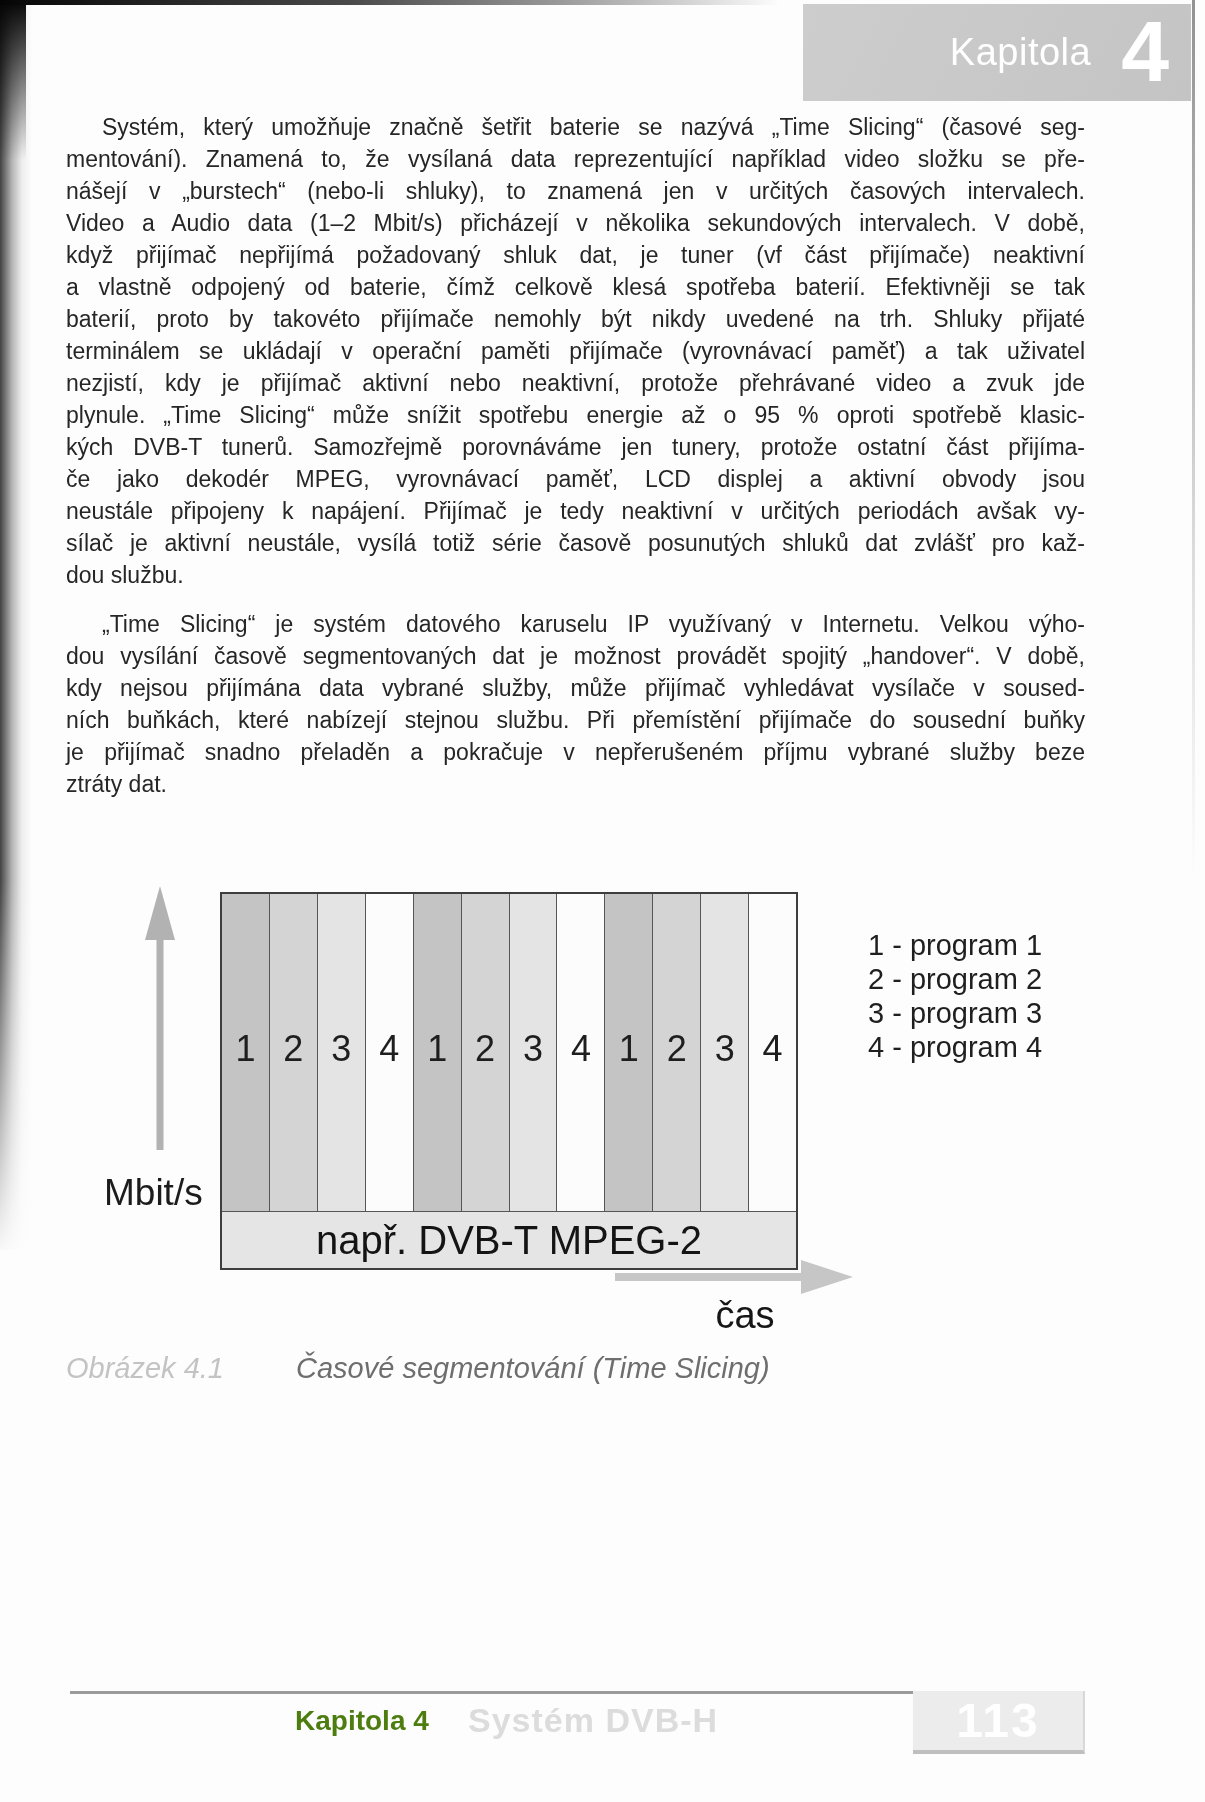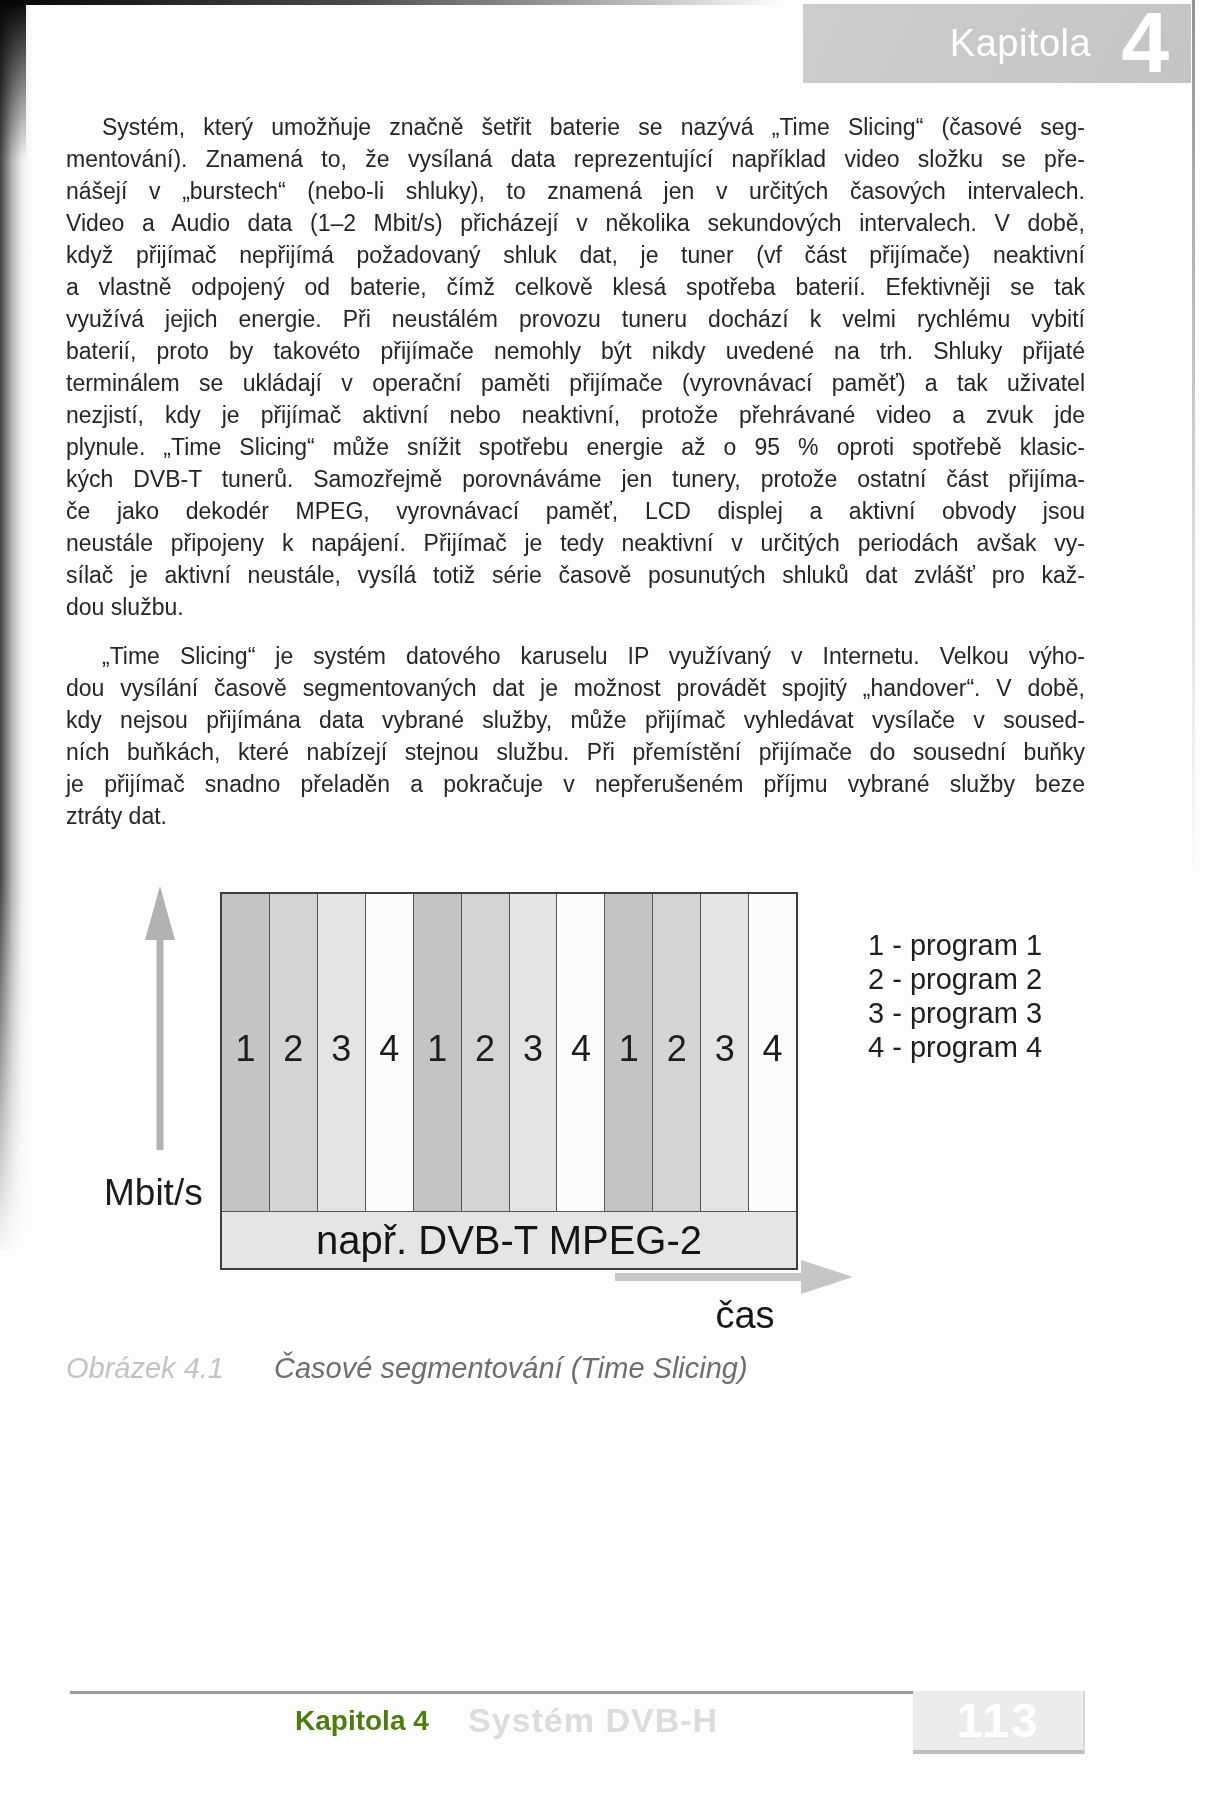--- a/index.html
+++ b/index.html
@@ -12,21 +12,21 @@
     background:linear-gradient(to right,rgba(25,25,25,.82),rgba(95,95,95,.45) 38%,rgba(165,165,165,.18) 68%,rgba(255,255,255,0));}
   .scan-left-fade{position:absolute;left:0;top:880px;width:32px;height:380px;
     background:linear-gradient(to bottom,rgba(253,253,253,0),#fdfdfd);}
   .scan-corner{position:absolute;left:0;top:0;width:26px;height:160px;
     background:linear-gradient(to bottom,#050505,rgba(5,5,5,0));}
   .scan-top{position:absolute;left:0;top:0;width:780px;height:5px;
     background:linear-gradient(to right,#050505,#4a4a4a 45%,#9a9a9a 72%,rgba(255,255,255,0));}
   .scan-right{position:absolute;left:1192px;top:0;width:3px;height:880px;
     background:linear-gradient(to bottom,rgba(110,110,110,.75),rgba(150,150,150,.35) 60%,rgba(255,255,255,0));}
   
-  .chapter-box{position:absolute;left:803px;top:4px;width:388px;height:79px;
+  .chapter-box{position:absolute;left:803px;top:4px;width:388px;height:97px;
     background:linear-gradient(115deg,#cdcdcd,#c4c4c4);
     display:flex;align-items:center;justify-content:flex-end;padding-right:22px;box-sizing:border-box;gap:30px;padding-left:20px;}
   .chapter-word{color:#ffffff;font-size:38px;letter-spacing:.5px;}
   .chapter-num{color:#ffffff;font-size:86px;font-weight:bold;line-height:1;transform:translateY(-2px);}
   
   .body-text{position:absolute;left:66px;top:111px;width:1019px;}
   .body-line{font-size:23px;line-height:32px;color:#262626;
     text-align:justify;text-align-last:justify;}
   .para .body-line:first-child{text-indent:36px;}
   .para .body-line:last-child{text-align-last:left;}
@@ -41,21 +41,21 @@
   .stripe:first-child{border-left:none;}
   .slot-num{font-size:36px;color:#1e1e1e;transform:translateY(-4px);}
   .band{height:56px;border-top:1px solid #565656;background:#e5e5e5;
     display:flex;align-items:center;justify-content:center;font-size:40px;color:#141414;}
   .legend{position:absolute;left:868px;top:928px;}
   .legend-line{font-size:29px;line-height:34px;color:#1f1f1f;}
   .time-arrow{position:absolute;left:615px;top:1258px;}
   .cas{position:absolute;left:695px;top:1294px;width:100px;text-align:center;font-size:38px;color:#161616;}
   .caption{position:absolute;left:66px;top:1352px;font-size:29px;font-style:italic;}
   .cap-label{color:#c3c3c3;}
-  .cap-text{color:#6e6e6e;margin-left:42px;}
+  .cap-text{color:#6e6e6e;margin-left:64px;}
   
   .footer-rule{position:absolute;left:70px;top:1691px;width:845px;height:3px;background:#9b9b9b;}
   .footer-chapter{position:absolute;left:295px;top:1705px;font-size:28px;font-weight:bold;color:#4d7c0f;}
   .footer-title{position:absolute;left:468px;top:1701px;font-size:34px;font-weight:bold;color:#dcdcdc;letter-spacing:1px;}
   .page-num-box{position:absolute;left:913px;top:1691px;width:170px;height:59px;
     background:#ececec;border-bottom:4px solid #bfbfbf;border-right:2px solid #d8d8d8;
     display:flex;align-items:center;justify-content:center;}
   .page-num{font-size:48px;font-weight:bold;color:#ffffff;letter-spacing:2px;}
 </style>
 </head>
@@ -75,21 +75,20 @@
   </div>
 
   <div class="body-text">
     <div class="para">
         <div class="body-line">Systém, který umožňuje značně šetřit baterie se nazývá „Time Slicing“ (časové seg-</div>
         <div class="body-line">mentování). Znamená to, že vysílaná data reprezentující například video složku se pře-</div>
         <div class="body-line">nášejí v „burstech“ (nebo-li shluky), to znamená jen v určitých časových intervalech.</div>
         <div class="body-line">Video a Audio data (1–2 Mbit/s) přicházejí v několika sekundových intervalech. V době,</div>
         <div class="body-line">když přijímač nepřijímá požadovaný shluk dat, je tuner (vf část přijímače) neaktivní</div>
         <div class="body-line">a vlastně odpojený od baterie, čímž celkově klesá spotřeba baterií. Efektivněji se tak</div>
-        <div class="body-line">využívá jejich energie. Při neustálém provozu tuneru dochází k velmi rychlému vybití</div>
         <div class="body-line">baterií, proto by takovéto přijímače nemohly být nikdy uvedené na trh. Shluky přijaté</div>
         <div class="body-line">terminálem se ukládají v operační paměti přijímače (vyrovnávací paměť) a tak uživatel</div>
         <div class="body-line">nezjistí, kdy je přijímač aktivní nebo neaktivní, protože přehrávané video a zvuk jde</div>
         <div class="body-line">plynule. „Time Slicing“ může snížit spotřebu energie až o 95 % oproti spotřebě klasic-</div>
         <div class="body-line">kých DVB-T tunerů. Samozřejmě porovnáváme jen tunery, protože ostatní část přijíma-</div>
         <div class="body-line">če jako dekodér MPEG, vyrovnávací paměť, LCD displej a aktivní obvody jsou</div>
         <div class="body-line">neustále připojeny k napájení. Přijímač je tedy neaktivní v určitých periodách avšak vy-</div>
         <div class="body-line">sílač je aktivní neustále, vysílá totiž série časově posunutých shluků dat zvlášť pro kaž-</div>
         <div class="body-line">dou službu.</div>
       </div>

